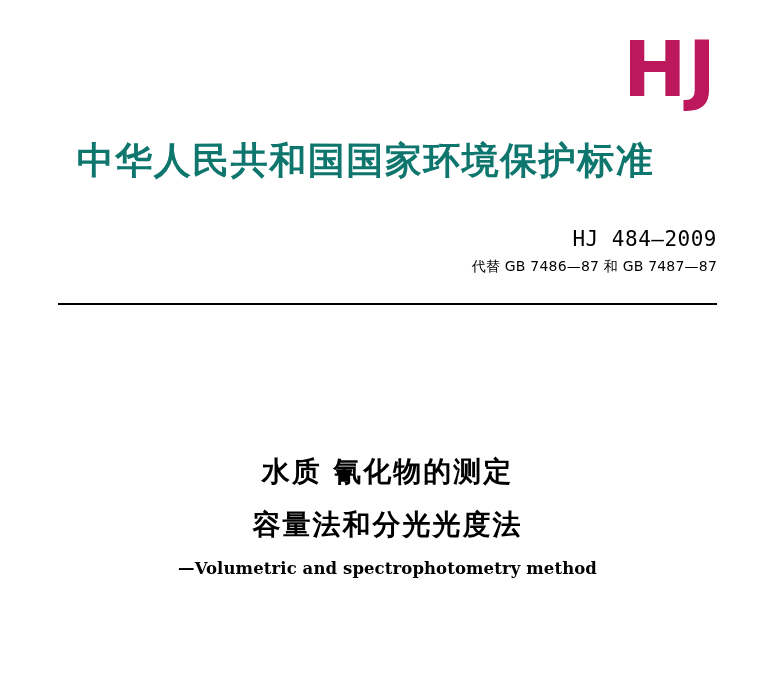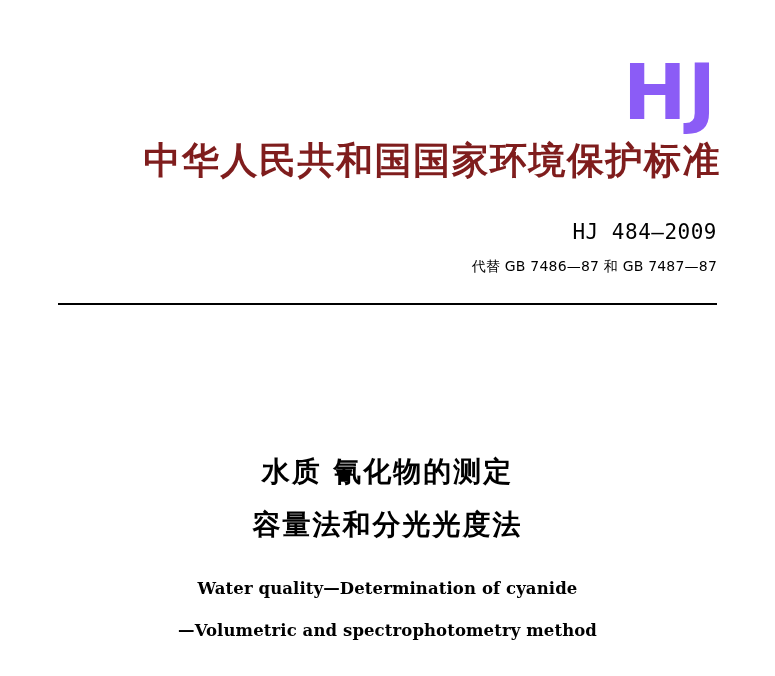--- a/index.html
+++ b/index.html
@@ -24,46 +24,46 @@
   
   .header-block {
     position: absolute;
     left: 0;
     top: 0;
     width: 775px;
   }
   .std-mark {
     position: absolute;
     right: 58px;
-    top: 55px;
+    top: 32px;
     font-family: "DejaVu Sans", sans-serif;
     font-weight: bold;
     font-size: 76px;
     line-height: 76px;
     letter-spacing: 1px;
-    color: #8b5cf6;
+    color: #be185d;
   }
   .main-title {
     position: absolute;
     left: 0;
     right: 54px;
     top: 138px;
-    text-align: right;
+    text-align: center;
     font-family: "DejaVu Sans", sans-serif;
     font-weight: bold;
     font-size: 37px;
     line-height: 46px;
     letter-spacing: 1.5px;
-    color: #7f1d1d;
+    color: #0f766e;
     padding-left: 10px;
   }
   .std-number {
     position: absolute;
     right: 58px;
-    top: 220px;
+    top: 227px;
     text-align: right;
     font-family: "DejaVu Sans Mono", monospace;
     font-size: 21px;
     letter-spacing: 0.5px;
     color: #000;
   }
   .std-replaces {
     position: absolute;
     right: 58px;
     top: 258px;
@@ -128,17 +128,16 @@
     <div class="std-number">HJ 484—2009</div>
 
     <div class="std-replaces">代替 GB 7486—87 和 GB 7487—87</div>
 
     <div class="rule"></div>
   </div>
 
   <div class="doc-title-block">
     <div class="doc-title-cn1">水质    氰化物的测定</div>
     <div class="doc-title-cn2">容量法和分光光度法</div>
-    <div class="doc-title-en">Water quality—Determination of cyanide</div>
     <div class="doc-title-en" style="margin-top:12px;">—Volumetric and spectrophotometry method</div>
   </div>
 
 </div>
 
 </body></html>

